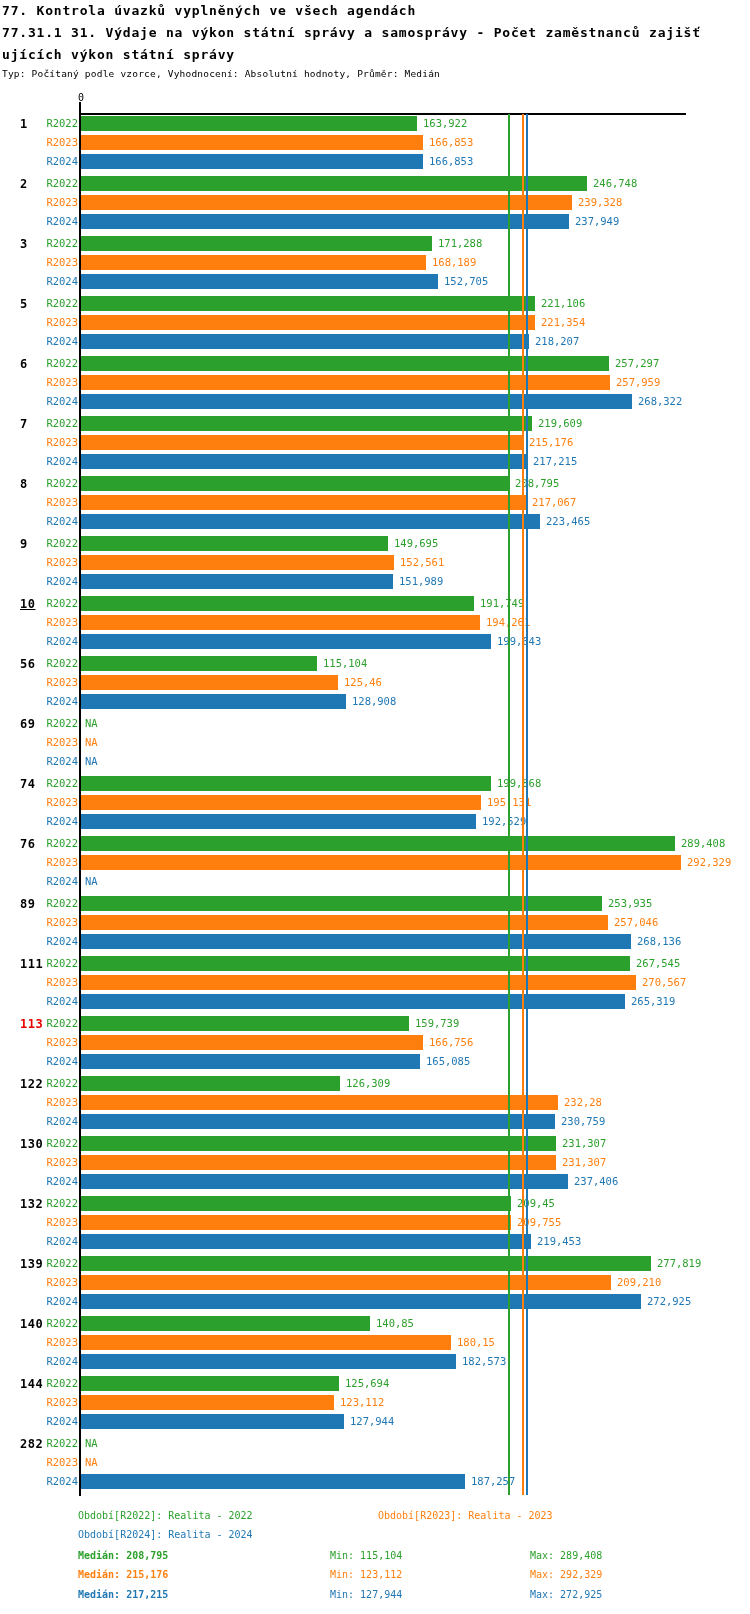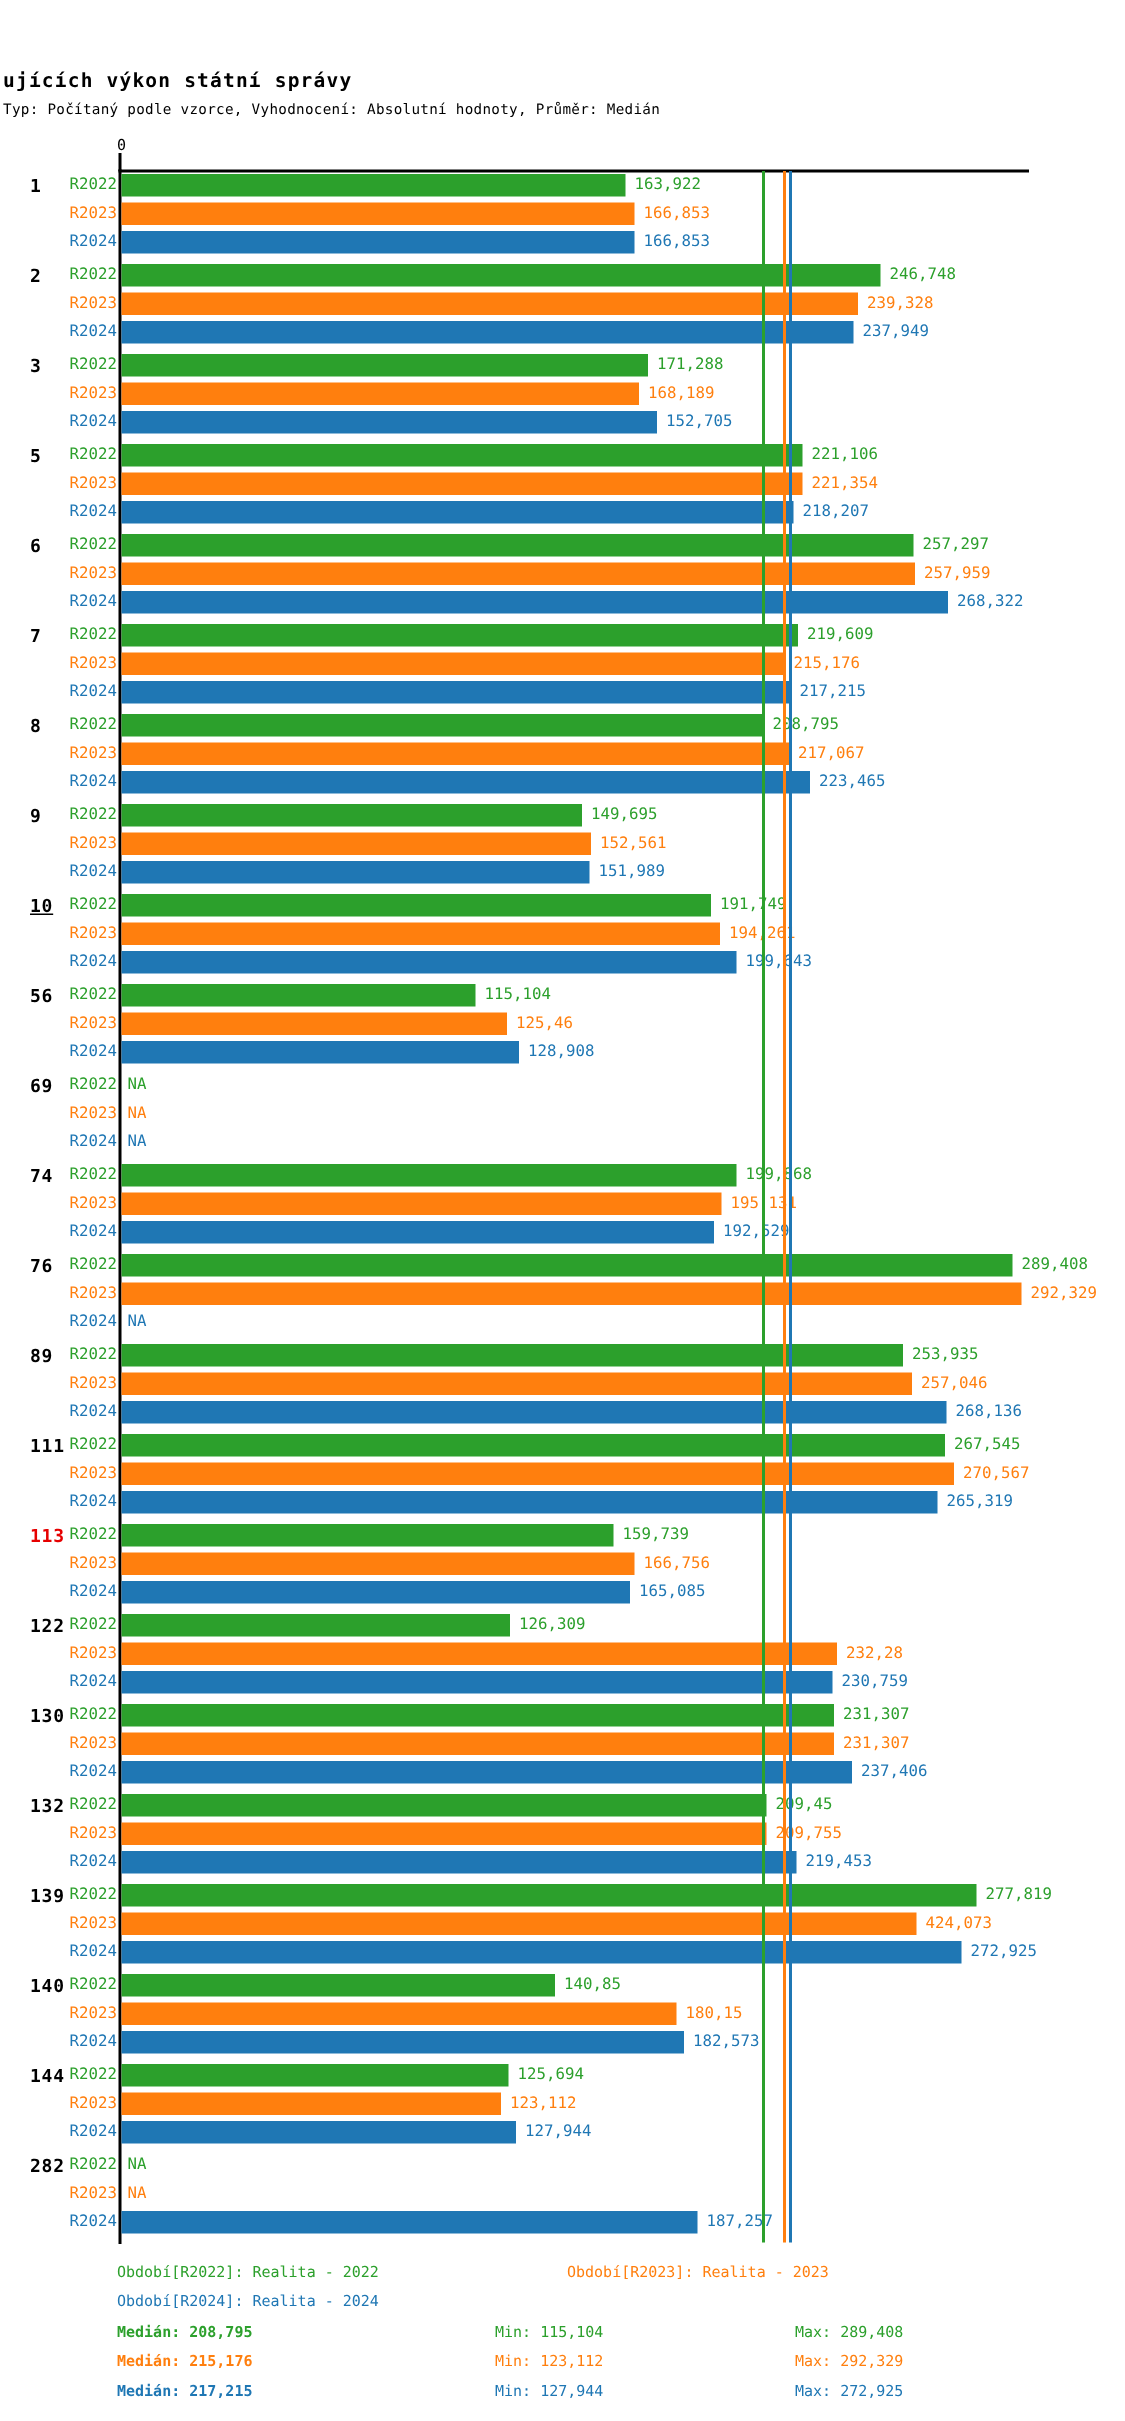--- a/index.html
+++ b/index.html
@@ -21,20 +21,22 @@
   .na{position:absolute;left:85px;font-size:10.5px;line-height:15px;}
   .lg{position:absolute;font-size:10px;line-height:13px;white-space:nowrap;}
   .lg-a1{left:78px;top:1509px;} .lg-a2{left:378px;top:1509px;} .lg-b1{left:78px;top:1528px;}
   .ls-r0{top:1549px;} .ls-r1{top:1568px;} .ls-r2{top:1588px;}
   .ls-c1{left:78px;font-weight:bold;} .ls-c2{left:330px;} .ls-c3{left:530px;}
 </style>
 </head>
 <body>
 
 <div class="page">
+  <div class="title t1">77. Kontrola úvazků vyplněných ve všech agendách</div>
+  <div class="title t2">77.31.1 31. Výdaje na výkon státní správy a samosprávy - Počet zaměstnanců zajišť</div>
   <div class="title t3">ujících výkon státní správy</div>
   <div class="meta">Typ: Počítaný podle vzorce, Vyhodnocení: Absolutní hodnoty, Průměr: Medián</div>
 
   <div class="zero">0</div>
   <div class="tick"></div>
   <div class="axis-h"></div>
   <div class="axis-v"></div>
 
   <div id="plot">
       <div class="group" style="top: 116px;">
@@ -261,21 +263,21 @@
         <div class="bar" style="top: 38px; width: 450px; height: 15px; background: rgb(31, 119, 180);"></div>
         <div class="vlabel" style="top: 38px; left: 537px; color: rgb(31, 119, 180);">219,453</div>
       </div>
       <div class="group" style="top: 1256px;">
         <div class="cat" style="color: rgb(0, 0, 0);">139</div>
         <div class="rlabel" style="top: 0px; color: rgb(44, 160, 44);">R2022</div>
         <div class="bar" style="top: 0px; width: 570px; height: 15px; background: rgb(44, 160, 44);"></div>
         <div class="vlabel" style="top: 0px; left: 657px; color: rgb(44, 160, 44);">277,819</div>
         <div class="rlabel" style="top: 19px; color: rgb(255, 127, 14);">R2023</div>
         <div class="bar" style="top: 19px; width: 530px; height: 15px; background: rgb(255, 127, 14);"></div>
-        <div class="vlabel" style="top: 19px; left: 617px; color: rgb(255, 127, 14);">424,073</div>
+        <div class="vlabel" style="top: 19px; left: 617px; color: rgb(255, 127, 14);">209,210</div>
         <div class="rlabel" style="top: 38px; color: rgb(31, 119, 180);">R2024</div>
         <div class="bar" style="top: 38px; width: 560px; height: 15px; background: rgb(31, 119, 180);"></div>
         <div class="vlabel" style="top: 38px; left: 647px; color: rgb(31, 119, 180);">272,925</div>
       </div>
       <div class="group" style="top: 1316px;">
         <div class="cat" style="color: rgb(0, 0, 0);">140</div>
         <div class="rlabel" style="top: 0px; color: rgb(44, 160, 44);">R2022</div>
         <div class="bar" style="top: 0px; width: 289px; height: 15px; background: rgb(44, 160, 44);"></div>
         <div class="vlabel" style="top: 0px; left: 376px; color: rgb(44, 160, 44);">140,85</div>
         <div class="rlabel" style="top: 19px; color: rgb(255, 127, 14);">R2023</div>

